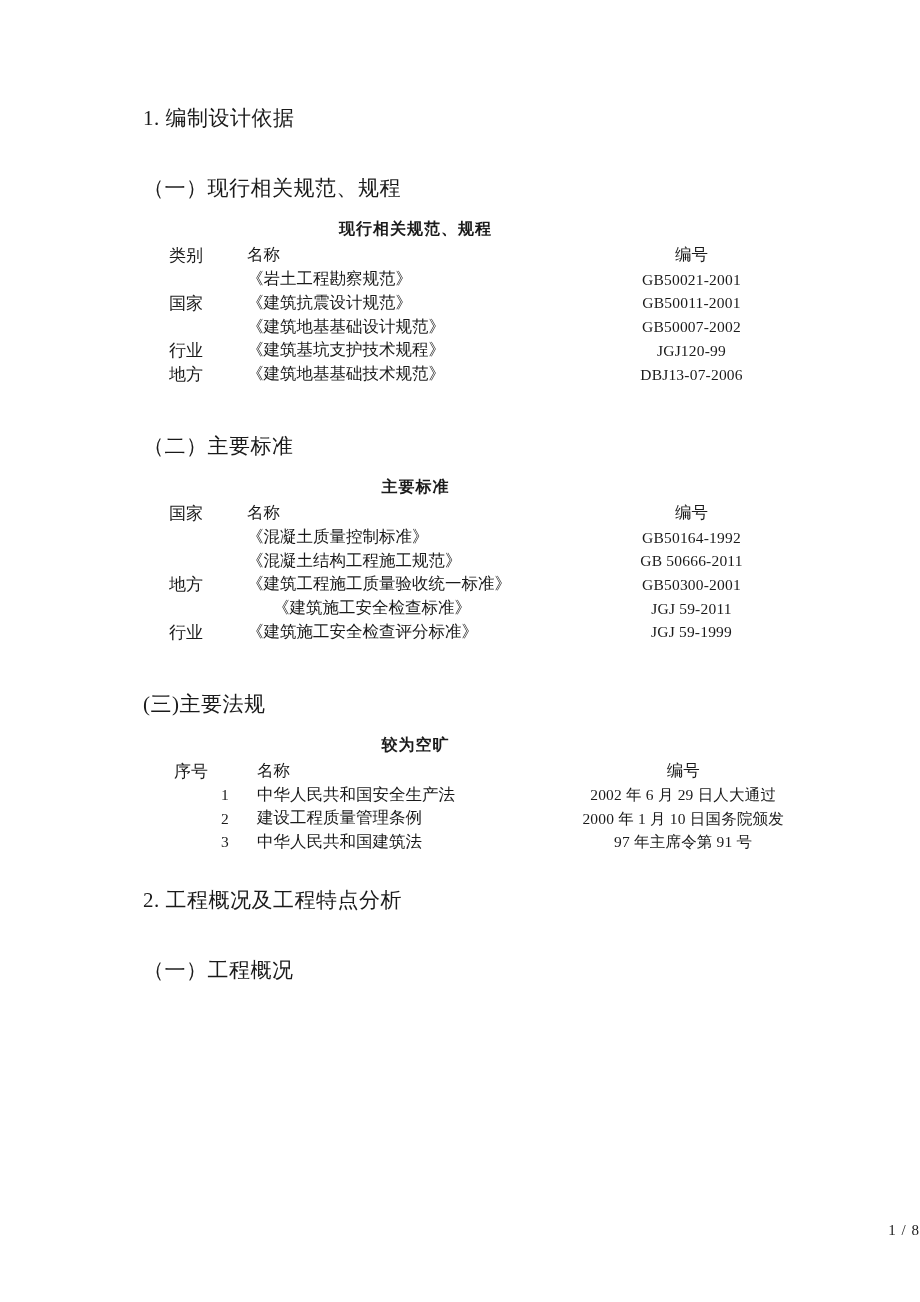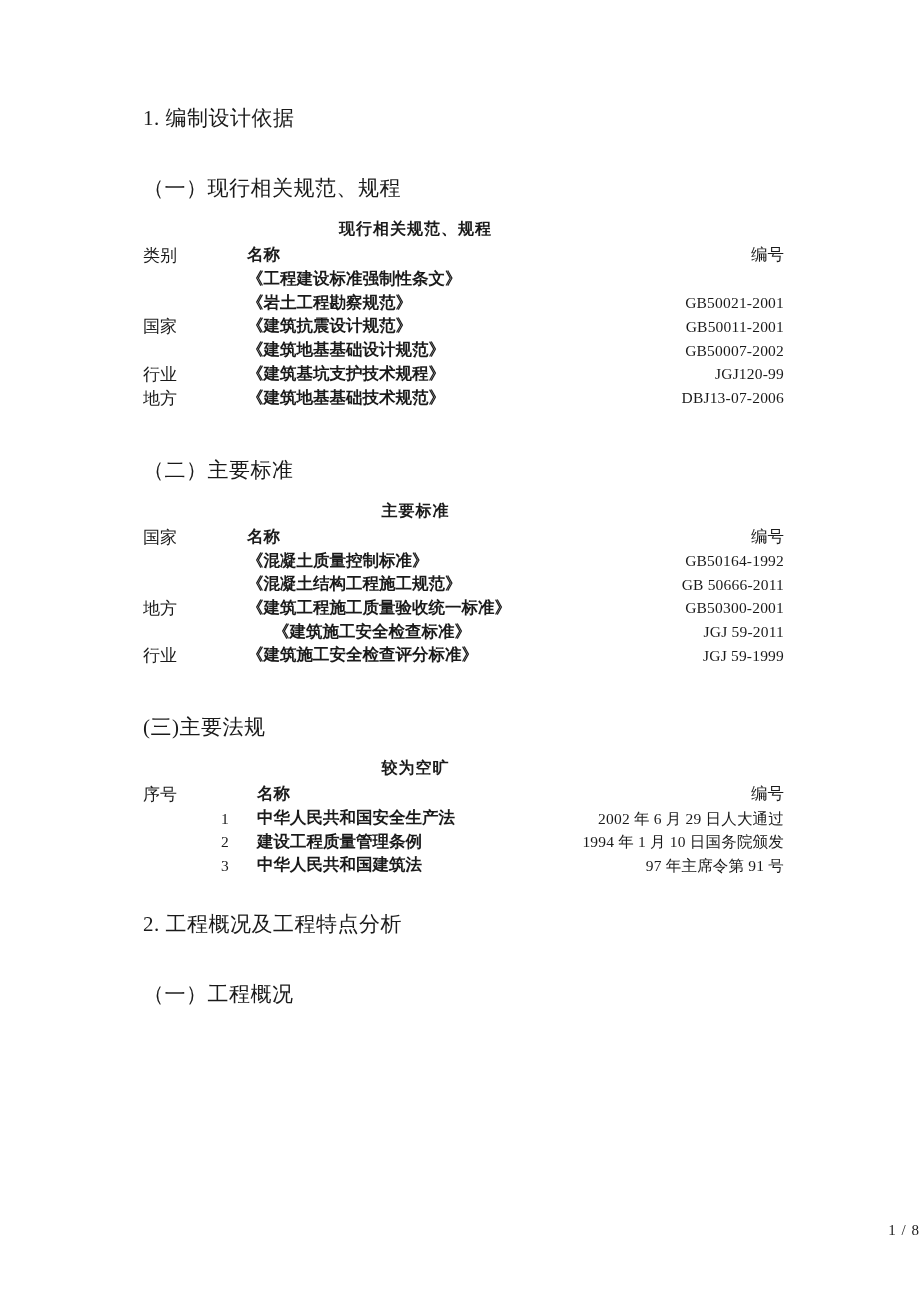--- a/index.html
+++ b/index.html
@@ -61,23 +61,23 @@
     border-collapse: collapse;
     width: 100%;
     font-size: 16.5px;
     line-height: 1.0;
   }
   table.doc td {
     padding: 3px 0 4px 0;
     vertical-align: middle;
     white-space: nowrap;
   }
-  .c-cat  { width: 86px;  text-align: left; }
-  .c-name { width: auto;  text-align: left; padding-left: 18px !important; font-weight: bold; }
-  .c-num  { width: 185px; text-align: right; }
+  .c-cat  { width: 86px;  text-align: center; }
+  .c-name { width: auto;  text-align: left; padding-left: 18px !important; }
+  .c-num  { width: 185px; text-align: center; }
 
   .c-seq  { width: 86px;  text-align: right; padding-right: 10px !important; }
 
   .num-txt { font-size: 15.5px; letter-spacing: 0.2px; }
   .cat-txt { font-size: 17px; }
   .indent-more { padding-left: 44px !important; }
 
   
   p.body {
     font-size: 19.5px;
@@ -117,25 +117,20 @@
     <div class="tbl-caption">现行相关规范、规程</div>
     <table class="doc">
       <tbody>
         <tr>
           <td class="c-cat cat-txt">类别</td>
           <td class="c-name">名称</td>
           <td class="c-num">编号</td>
         </tr>
         <tr>
           <td class="c-cat cat-txt"></td>
-          <td class="c-name">《工程建设标准强制性条文》</td>
-          <td class="c-num num-txt"></td>
-        </tr>
-        <tr>
-          <td class="c-cat cat-txt"></td>
           <td class="c-name">《岩土工程勘察规范》</td>
           <td class="c-num num-txt">GB50021-2001</td>
         </tr>
         <tr>
           <td class="c-cat cat-txt">国家</td>
           <td class="c-name">《建筑抗震设计规范》</td>
           <td class="c-num num-txt">GB50011-2001</td>
         </tr>
         <tr>
           <td class="c-cat cat-txt"></td>
@@ -212,21 +207,21 @@
           <td class="c-num">编号</td>
         </tr>
         <tr>
           <td class="c-seq num-txt">1</td>
           <td class="c-name">中华人民共和国安全生产法</td>
           <td class="c-num num-txt">2002 年 6 月 29 日人大通过</td>
         </tr>
         <tr>
           <td class="c-seq num-txt">2</td>
           <td class="c-name">建设工程质量管理条例</td>
-          <td class="c-num num-txt">1994 年 1 月 10 日国务院颁发</td>
+          <td class="c-num num-txt">2000 年 1 月 10 日国务院颁发</td>
         </tr>
         <tr>
           <td class="c-seq num-txt">3</td>
           <td class="c-name">中华人民共和国建筑法</td>
           <td class="c-num num-txt">97 年主席令第 91 号</td>
         </tr>
       </tbody>
     </table>
   </div>
 

